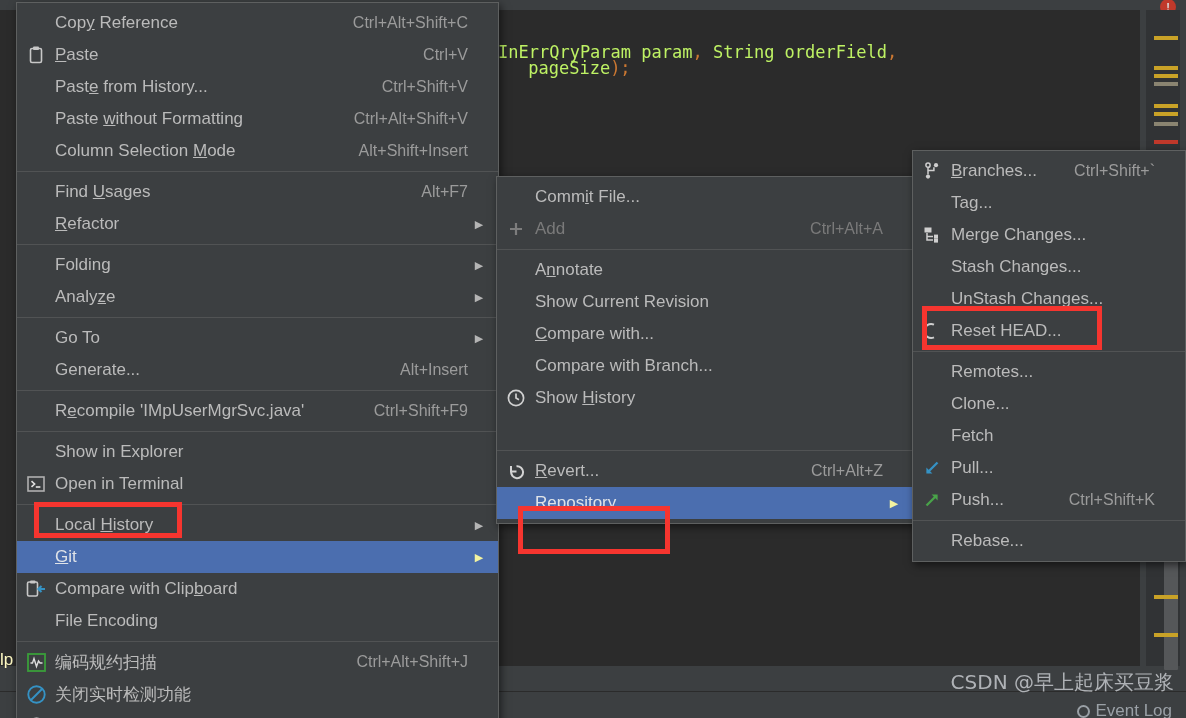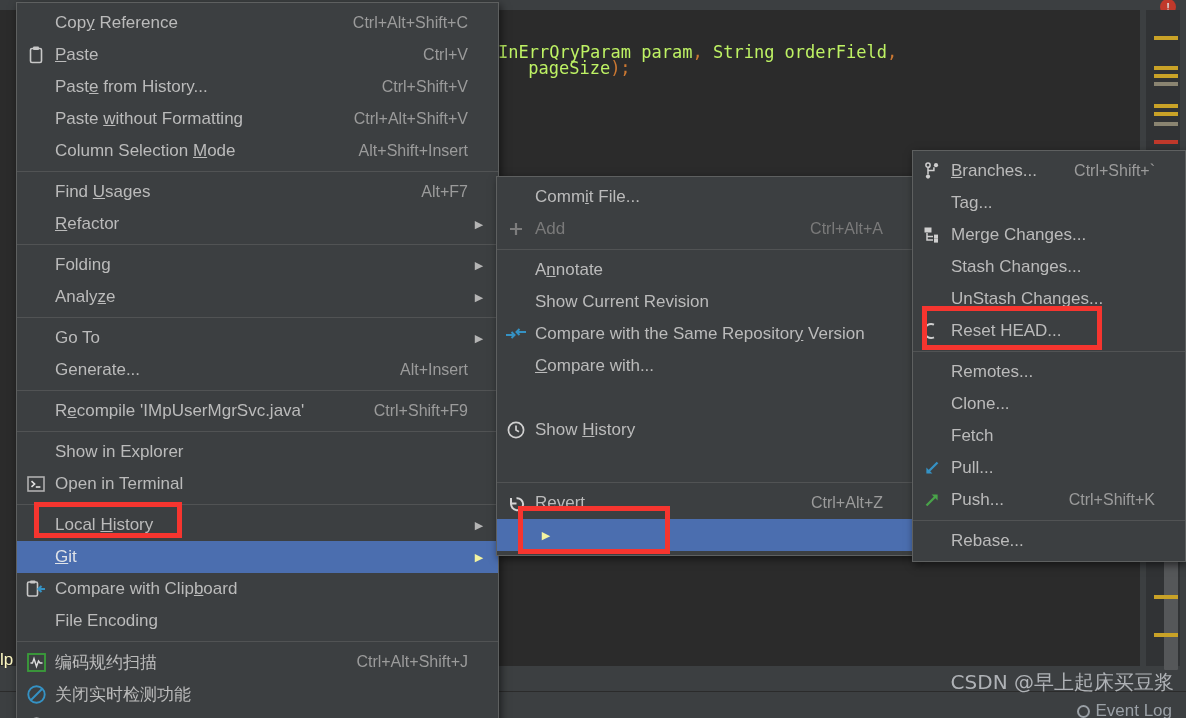--- a/index.html
+++ b/index.html
@@ -274,36 +274,27 @@
         <span class="ic"></span>
         <span class="lbl">A<span class="u">n</span>notate</span>
         <span class="arw"></span>
       </div>
       <div class="mi">
         <span class="ic"></span>
         <span class="lbl">Show Current Revision</span>
         <span class="arw"></span>
       </div>
       <div class="mi">
-        <span class="ic">
-          <svg width="22" height="14" viewBox="0 0 22 14">
-            <path d="M1 8 L9 8 M6.5 5 L9.5 8 L6.5 11" fill="none" stroke="#3592c4" stroke-width="2"></path>
-            <path d="M21 5 L12 5 M14.5 2 L11.5 5 L14.5 8" fill="none" stroke="#3592c4" stroke-width="2"></path>
-          </svg>
-        </span>
-        <span class="lbl">Compare with the Same Repositor<span class="u">y</span> Version</span>
-        <span class="arw"></span>
-      </div>
-      <div class="mi">
         <span class="ic"></span>
         <span class="lbl"><span class="u">C</span>ompare with...</span>
         <span class="arw"></span>
       </div>
       <div class="mi">
         <span class="ic"></span>
+        <span class="lbl">Compare with Branch...</span>
         <span class="arw"></span>
       </div>
       <div class="mi">
         <span class="ic">
           <svg width="18" height="18" viewBox="0 0 18 18">
             <circle cx="9" cy="9" r="7.6" fill="none" stroke="#d0d0d0" stroke-width="1.7"></circle>
             <path d="M9 4.6 L9 9 L12 10.8" fill="none" stroke="#d0d0d0" stroke-width="1.7"></path>
           </svg>
         </span>
         <span class="lbl">Show <span class="u">H</span>istory</span>
@@ -320,20 +311,21 @@
             <path d="M4 3 L4 8.5 L9.5 8.5" fill="none" stroke="#d4d4d4" stroke-width="2"></path>
             <path d="M4.2 8.2 A6 6 0 1 0 9.5 3.2" fill="none" stroke="#d4d4d4" stroke-width="2"></path>
           </svg>
         </span>
         <span class="lbl"><span class="u">R</span>evert...</span>
         <span class="sc">Ctrl+Alt+Z</span>
         <span class="arw"></span>
       </div>
       <div class="mi sel">
         <span class="ic"></span>
+        <span class="lbl"><span class="u">R</span>epository</span>
         <span class="arw">▶</span>
       </div>
     </div>
 
   <div class="menu" id="m3" style="left:912px;top:150px;width:274px;">
       <div class="mi">
         <span class="ic">
           <svg width="16" height="18" viewBox="0 0 16 18">
             <circle cx="4" cy="3.2" r="2.1" fill="none" stroke="#cfcfcf" stroke-width="1.5"></circle>
             <circle cx="4" cy="14.6" r="2.1" fill="#cfcfcf"></circle>

